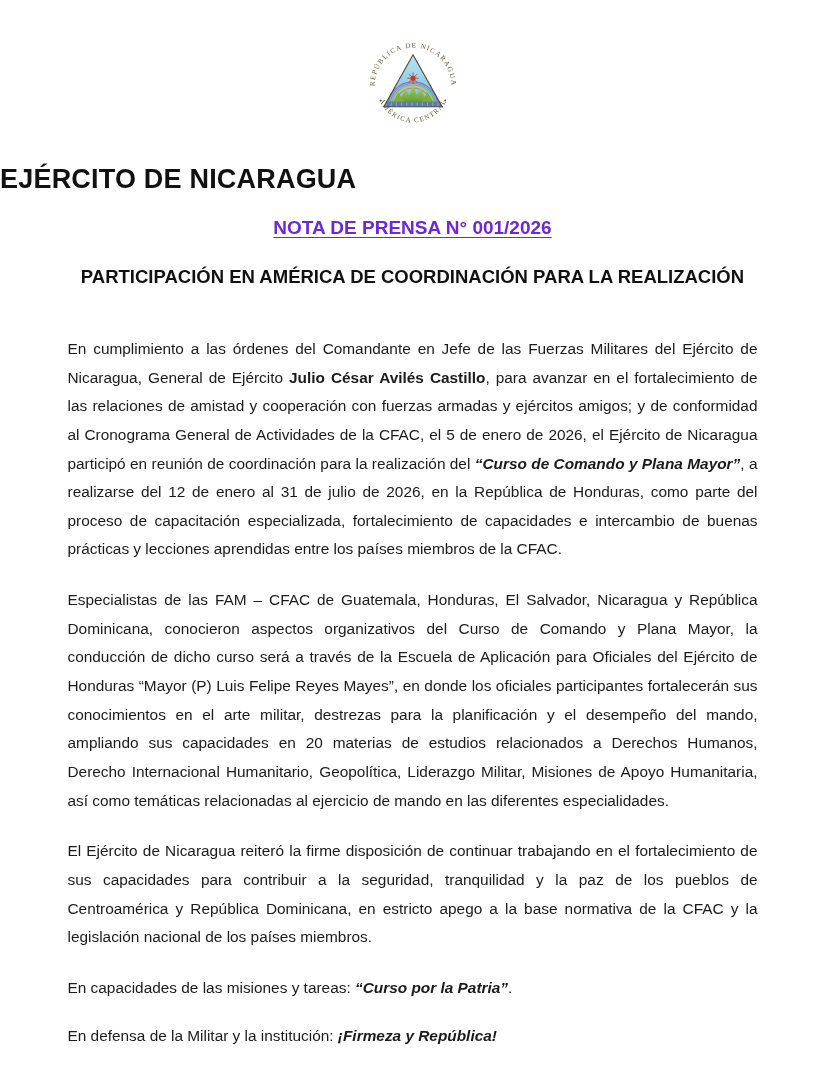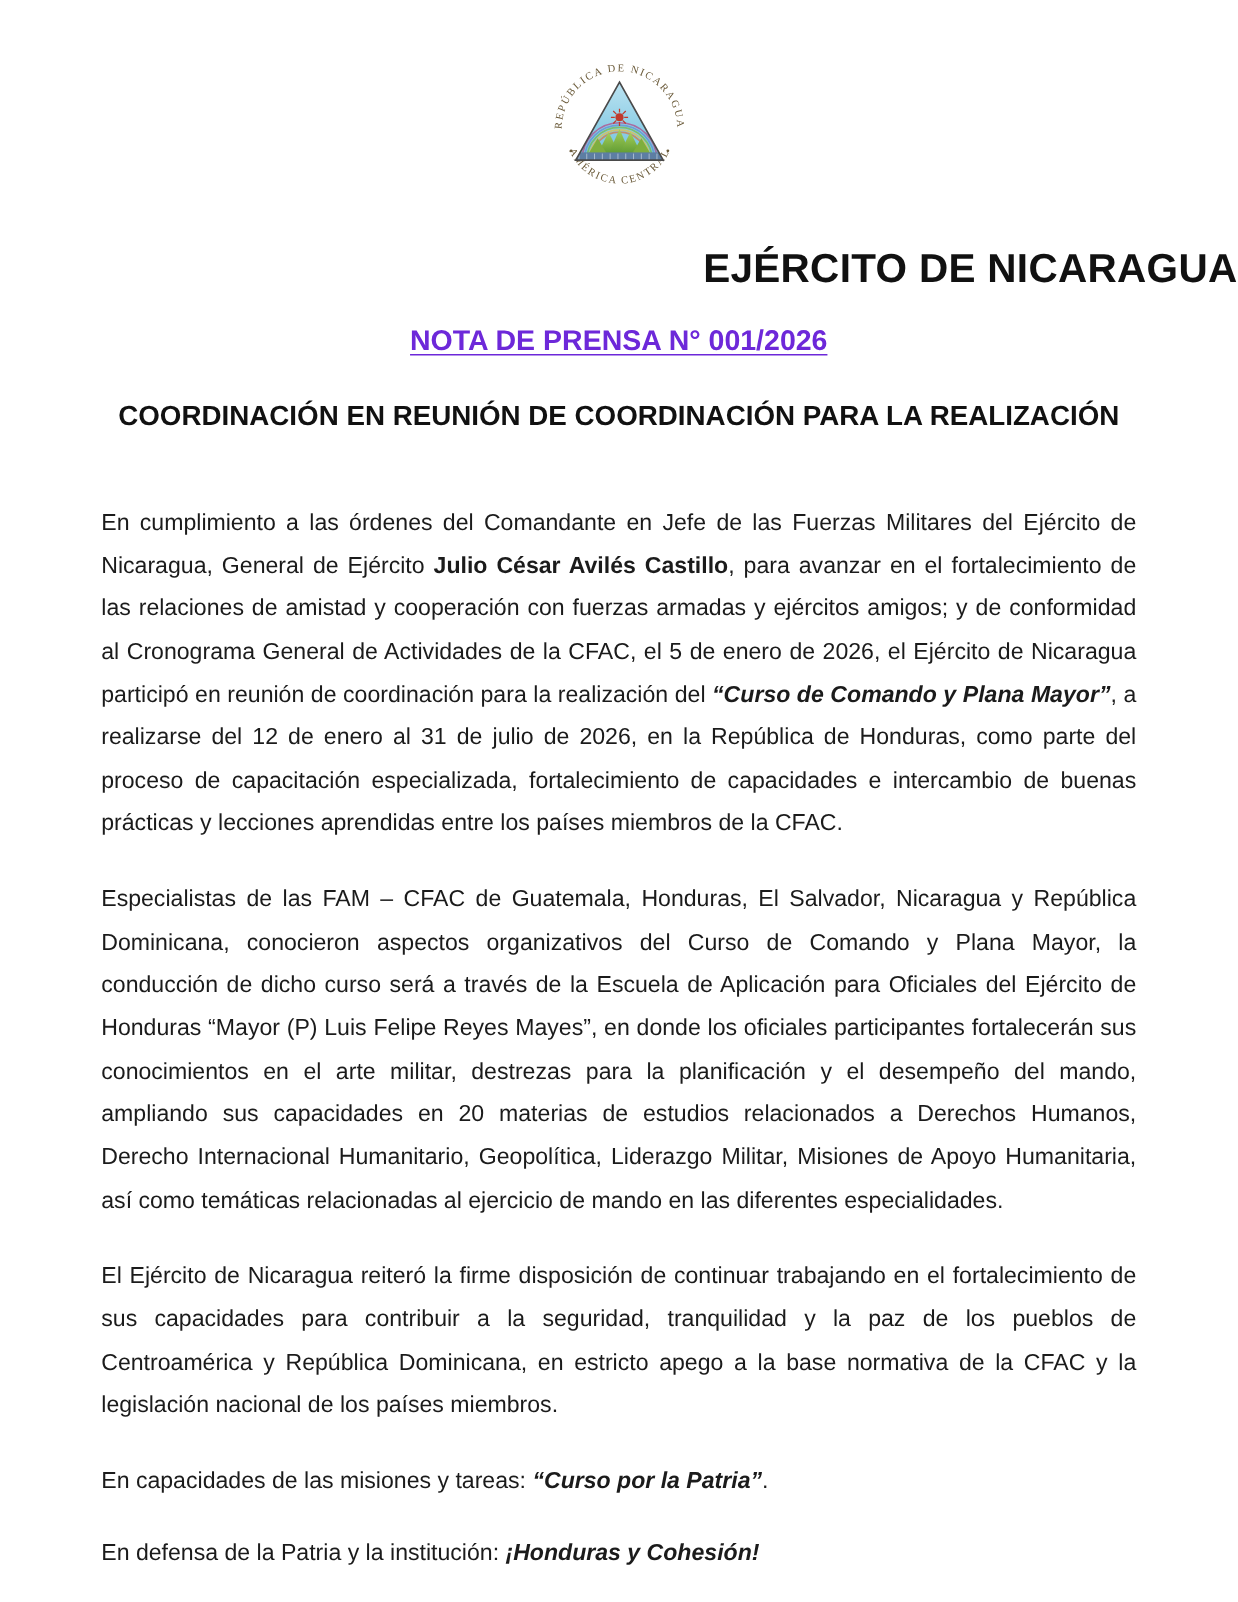--- a/index.html
+++ b/index.html
@@ -32,21 +32,21 @@
     padding-top: 34px;
   }
   .crest {
     width: 104px;
     height: 104px;
     display: block;
   }
 
   
   .doc-title {
-    text-align: right;
+    text-align: left;
     font-weight: bold;
     font-size: 27px;
     letter-spacing: 0.2px;
     margin: 26px 0 0 0;
     color: #111111;
   }
   .doc-subtitle {
     text-align: center;
     font-weight: bold;
     font-size: 19px;
@@ -170,31 +170,31 @@
     </svg>
   </div>
 
   <div class="doc-title">EJÉRCITO DE NICARAGUA</div>
 
   <div class="doc-subtitle">
     <span class="ul">NOTA DE PRENSA N° 001/2026</span>
   </div>
 
   <div class="doc-heading">
-    <span>COORDINACIÓN EN REUNIÓN DE COORDINACIÓN PARA LA REALIZACIÓN</span>
+    <span>PARTICIPACIÓN EN AMÉRICA DE COORDINACIÓN PARA LA REALIZACIÓN</span>
     <br>
   </div>
 
   <div class="body-block">
 
     <p class="para"><span>En cumplimiento a las órdenes del Comandante en Jefe de las Fuerzas Militares del Ejército de Nicaragua, General de Ejército </span><span class="b">Julio César Avilés Castillo</span><span>, para avanzar en el fortalecimiento de las relaciones de amistad y cooperación con fuerzas armadas y ejércitos amigos; y de conformidad al Cronograma General de Actividades de la CFAC, el 5 de enero de 2026, el Ejército de Nicaragua participó en reunión de coordinación para la realización del </span><span class="bi">“Curso de Comando y Plana Mayor”</span><span>, a realizarse del 12 de enero al 31 de julio de 2026, en la República de Honduras, como parte del proceso de capacitación especializada, fortalecimiento de capacidades e intercambio de buenas prácticas y lecciones aprendidas entre los países miembros de la CFAC.</span></p>
 
     <p class="para">Especialistas de las FAM – CFAC de Guatemala, Honduras, El Salvador, Nicaragua y República Dominicana, conocieron aspectos organizativos del Curso de Comando y Plana Mayor, la conducción de dicho curso será a través de la Escuela de Aplicación para Oficiales del Ejército de Honduras “Mayor (P) Luis Felipe Reyes Mayes”, en donde los oficiales participantes fortalecerán sus conocimientos en el arte militar, destrezas para la planificación y el desempeño del mando, ampliando sus capacidades en 20 materias de estudios relacionados a Derechos Humanos, Derecho Internacional Humanitario, Geopolítica, Liderazgo Militar, Misiones de Apoyo Humanitaria, así como temáticas relacionadas al ejercicio de mando en las diferentes especialidades.</p>
 
     <p class="para">El Ejército de Nicaragua reiteró la firme disposición de continuar trabajando en el fortalecimiento de sus capacidades para contribuir a la seguridad, tranquilidad y la paz de los pueblos de Centroamérica y República Dominicana, en estricto apego a la base normativa de la CFAC y la legislación nacional de los países miembros.</p>
 
     <p class="para short"><span>En capacidades de las misiones y tareas: </span><span class="bi">“Curso por la Patria”</span><span>.</span></p>
 
-    <p class="para short"><span>En defensa de la Patria y la institución: </span><span class="bi">¡Honduras y Cohesión!</span></p>
+    <p class="para short"><span>En defensa de la Militar y la institución: </span><span class="bi">¡Firmeza y República!</span></p>
 
   </div>
 
 </div>
 
 </body></html>

